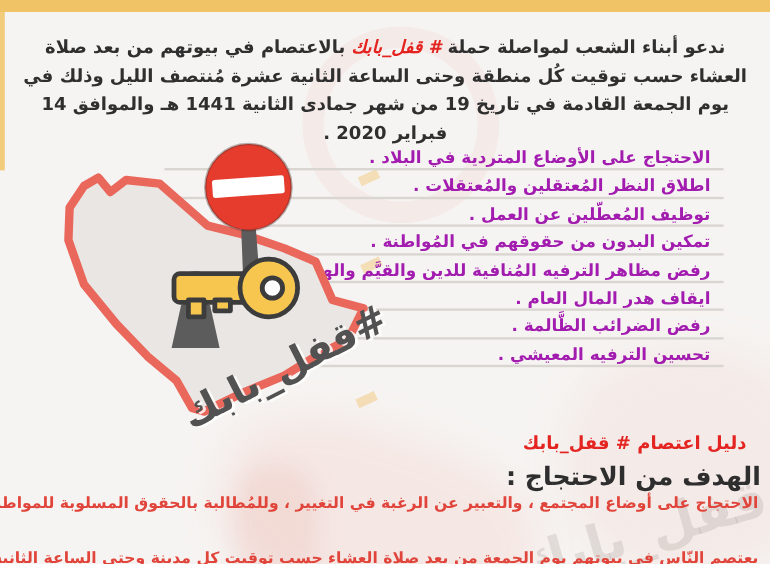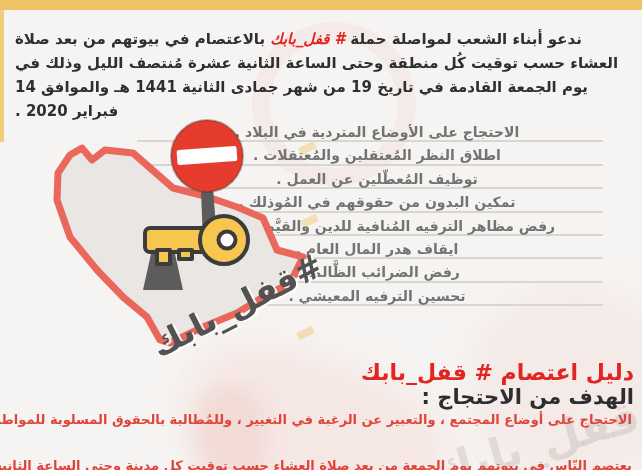--- a/index.html
+++ b/index.html
@@ -21,55 +21,55 @@
   .wm-text{left:430px;top:418px;font-size:44px;font-weight:bold;color:rgba(120,108,102,.16);transform:rotate(-16deg);white-space:nowrap;}
   .wm-tick{width:17px;height:8px;background:rgba(242,196,110,.45);transform:rotate(-25deg);}
   .wm-tick.t1{left:299px;top:144px;}
   .wm-tick.t2{left:301px;top:217px;}
   .wm-tick.t3{left:297px;top:329px;}
 
   
   .intro{
     position:absolute;top:12px;right:15px;width:612px;
     font-size:15px;font-weight:bold;color:var(--text_dark);
-    line-height:24px;text-align:left;
+    line-height:24px;text-align:center;
   }
   .intro .tag{color:var(--heading_red);font-style:italic;}
 
   
   .demands-title{
     position:absolute;top:90px;right:8px;
     font-size:17px;font-weight:bold;color:var(--heading_red);
   }
   .demands-list{
     position:absolute;top:121px;right:50px;width:430px;margin:0;padding:0;
     list-style:none;z-index:1;
   }
   .demands-list li{
     position:relative;height:23.4px;line-height:23.4px;
-    font-size:14px;font-weight:bold;color:#737373;text-align:center;white-space:nowrap;
+    font-size:14px;font-weight:bold;color:#a21caf;text-align:right;white-space:nowrap;
   }
   .demands-list li::after{
     content:"";position:absolute;right:-11px;bottom:2px;width:466px;height:2px;
     background:var(--rule_gray);z-index:-1;
   }
 
   
   .illus{position:absolute;left:45px;top:112px;width:270px;height:255px;z-index:2;}
   .map-caption{
     position:absolute;left:118px;top:292px;width:214px;z-index:3;
     font-size:33px;font-weight:bold;color:#525252;direction:rtl;
     transform:rotate(-27deg);letter-spacing:1px;white-space:nowrap;
     text-shadow:2px 2px 0 rgba(255,255,255,.85);
   }
 
   
   .guide-title{
-    position:absolute;top:360px;right:8px;
-    font-size:22px;font-weight:bold;color:var(--heading_red);
+    position:absolute;top:360px;right:20px;
+    font-size:15px;font-weight:bold;color:var(--heading_red);
   }
   .sub-heading{
     position:absolute;right:8px;
     font-size:21px;font-weight:bold;color:#2e2e2e;
   }
   .goal-heading{top:385px;}
   .nature-heading{top:436px;margin-top:42px;}
   .red-line{
     position:absolute;right:10px;
     font-size:13px;font-weight:bold;color:var(--body_red);
@@ -94,21 +94,21 @@
 
   <div class="top-bar"></div>
   <div class="left-stripe"></div>
 
   <p class="intro"><span>ندعو أبناء الشعب لمواصلة حملة </span><span class="tag"># قفل_بابك </span><span> بالاعتصام في بيوتهم من بعد صلاة العشاء حسب توقيت كُل منطقة وحتى الساعة الثانية عشرة مُنتصف الليل وذلك في يوم الجمعة القادمة في تاريخ 19 من شهر جمادى الثانية 1441 هـ والموافق 14 فبراير 2020 .</span></p>
 
   <ul class="demands-list">
     <li>الاحتجاج على الأوضاع المتردية في البلاد .</li>
     <li>اطلاق النظر المُعتقلين والمُعتقلات .</li>
     <li>توظيف المُعطّلين عن العمل .</li>
-    <li>تمكين البدون من حقوقهم في المُوذلك .</li>
+    <li>تمكين البدون من حقوقهم في المُواطنة .</li>
     <li>رفض مظاهر الترفيه المُنافية للدين والقيَّم والهوية .</li>
     <li>ايقاف هدر المال العام .</li>
     <li>رفض الضرائب الظَّالمة .</li>
     <li>تحسين الترفيه المعيشي .</li>
   </ul>
 
   <svg class="illus" viewBox="0 0 270 255">
 
     <path d="M13,61 L25,43 L37,36 L47,48 L60,38 L88,41 L128,76 L160,84 L192,95 L218,106
          L232,138 L258,145 L245,171 L218,185 L192,201 L158,215 L125,231 L115,228

